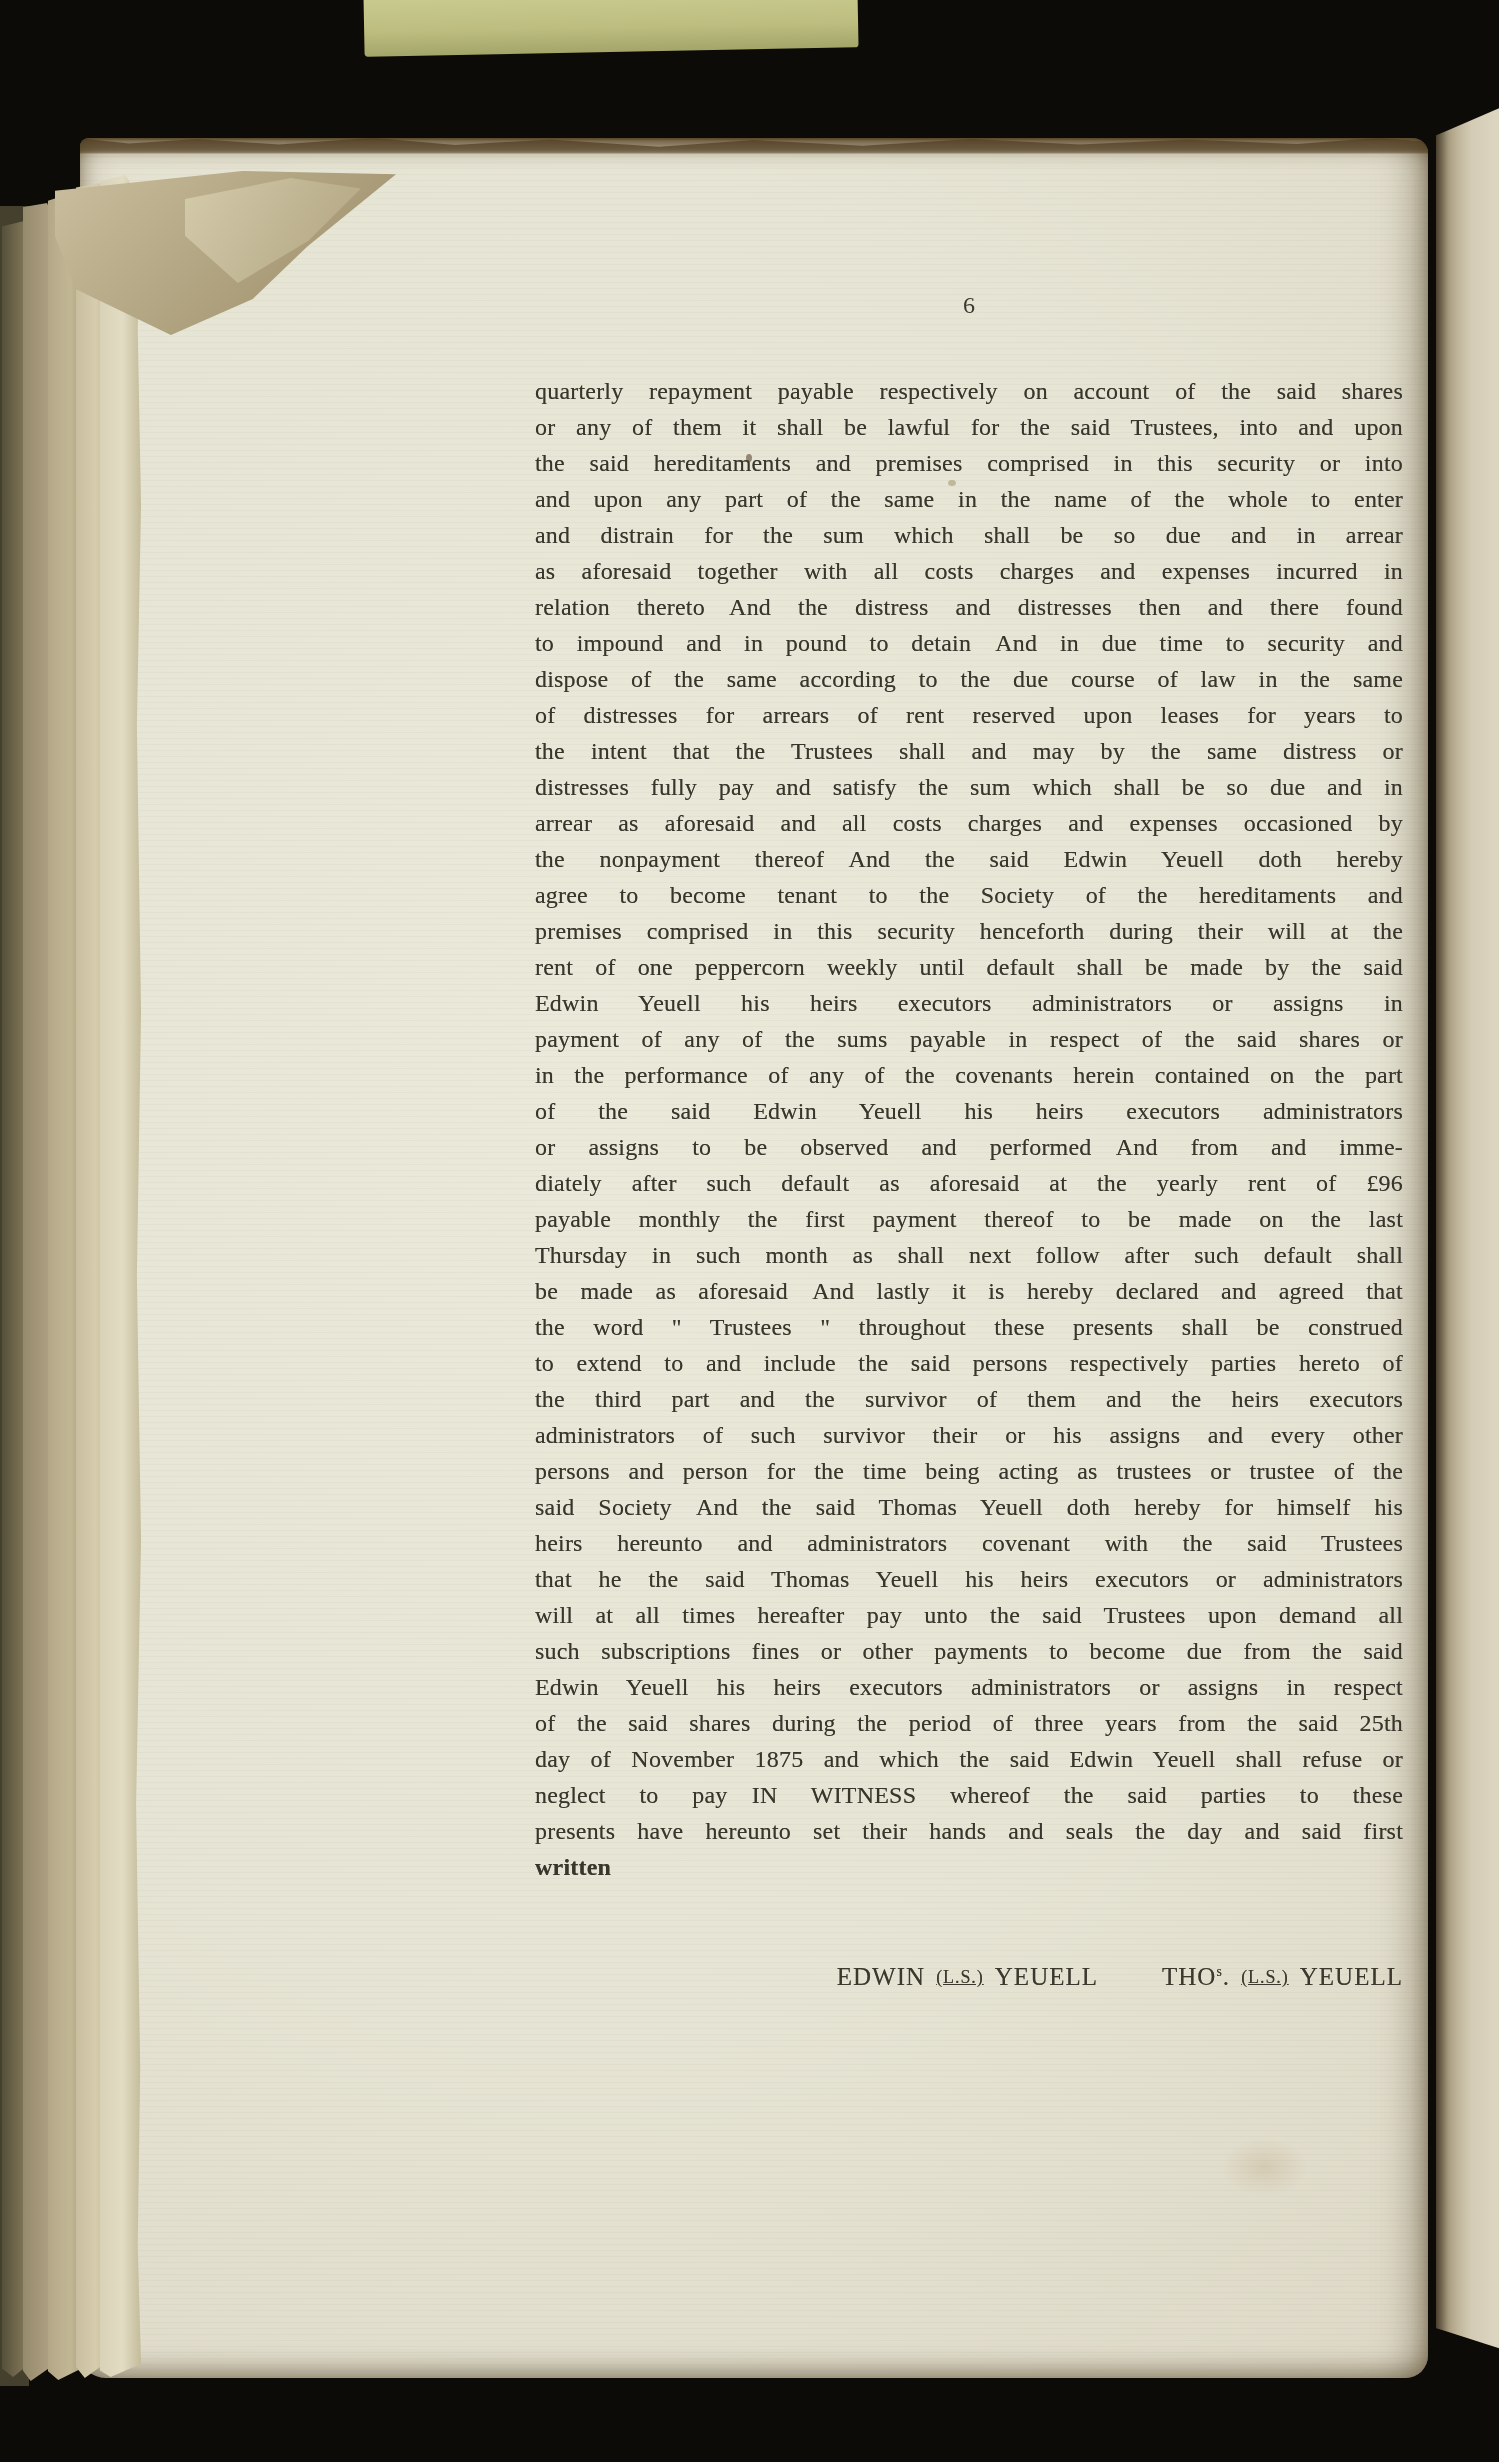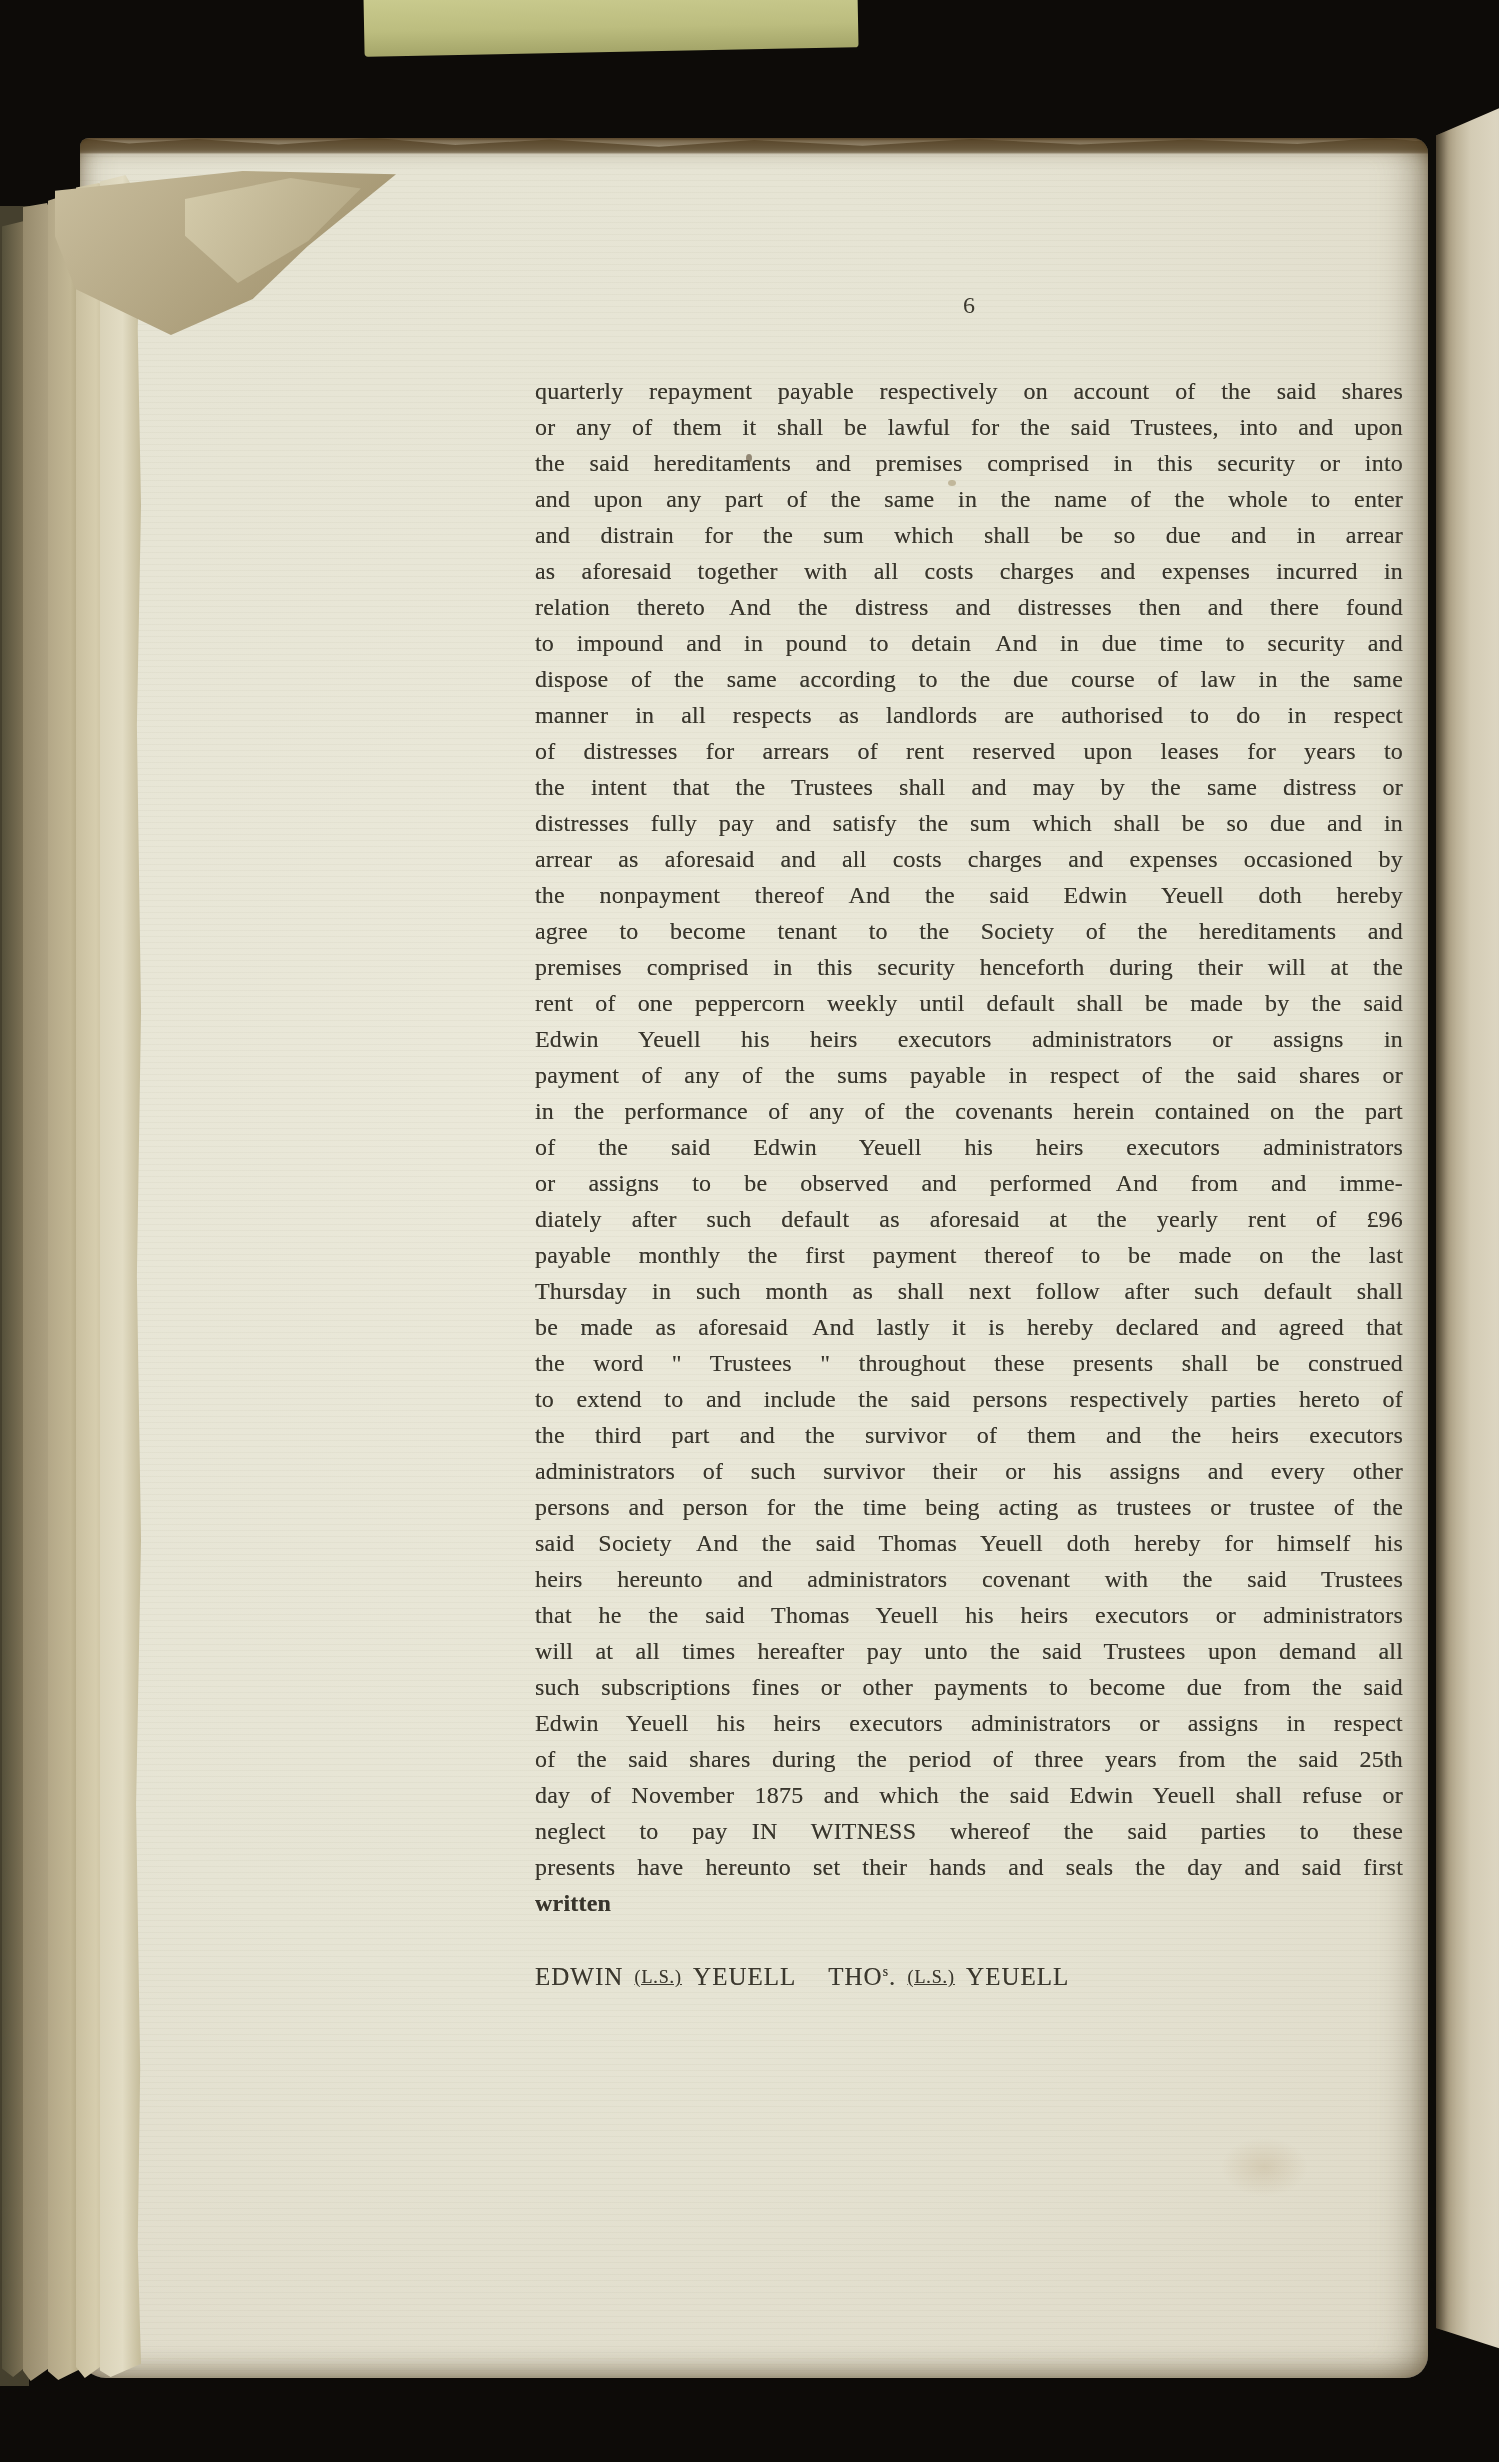--- a/index.html
+++ b/index.html
@@ -54,21 +54,21 @@
   }
   .body-line {
     font-size:24px; line-height:36px; height:36px; overflow:hidden;
     text-align:justify; text-align-last:justify;
     color:#38352c; letter-spacing:0.2px;
     text-shadow:0 0 0.5px rgba(56,53,44,.55);
   }
   .body-line.last { text-align-last:left;font-weight:bold; }
   .signatures {
     position:absolute; top:1825px; left:455px; width:868px;
-    display:flex; gap:32px;
+    display:flex; justify-content:flex-end; gap:64px;
     font-size:25px; letter-spacing:1px; color:#3b382e;
     text-shadow:0 0 0.5px rgba(56,53,44,.5);
   }
   .sig { display:inline-flex; gap:11.2px; align-items:baseline; white-space:nowrap; }
   .sig .fname sup { font-size:.55em; }
   .sig .seal { font-size:.72em; letter-spacing:0.9px; position:relative; top:-1.7px;text-decoration:underline; }
   
   .spine-dark { position:absolute; left:0; top:206px; width:29px; height:2180px; background:#45402e; z-index:3; }
   .strip { position:absolute; z-index:3; }
   .strip1 { left:1.7px;  top:220px; width:38px; height:2157px;
@@ -115,21 +115,20 @@
     <div class="body">
         <div class="body-line">quarterly repayment payable respectively on account of the said shares</div>
         <div class="body-line">or any of them it shall be lawful for the said Trustees, into and upon</div>
         <div class="body-line">the said hereditaments and premises comprised in this security or into</div>
         <div class="body-line">and upon any part of the same in the name of the whole to enter</div>
         <div class="body-line">and distrain for the sum which shall be so due and in arrear</div>
         <div class="body-line">as aforesaid together with all costs charges and expenses incurred in</div>
         <div class="body-line">relation thereto And the distress and distresses then and there found</div>
         <div class="body-line">to impound and in pound to detain And in due time to security and</div>
         <div class="body-line">dispose of the same according to the due course of law in the same</div>
-        <div class="body-line">manner in all respects as landlords are authorised to do in respect</div>
         <div class="body-line">of distresses for arrears of rent reserved upon leases for years to</div>
         <div class="body-line">the intent that the Trustees shall and may by the same distress or</div>
         <div class="body-line">distresses fully pay and satisfy the sum which shall be so due and in</div>
         <div class="body-line">arrear as aforesaid and all costs charges and expenses occasioned by</div>
         <div class="body-line">the nonpayment thereof And the said Edwin Yeuell doth hereby</div>
         <div class="body-line">agree to become tenant to the Society of the hereditaments and</div>
         <div class="body-line">premises comprised in this security henceforth during their will at the</div>
         <div class="body-line">rent of one peppercorn weekly until default shall be made by the said</div>
         <div class="body-line">Edwin Yeuell his heirs executors administrators or assigns in</div>
         <div class="body-line">payment of any of the sums payable in respect of the said shares or</div>

